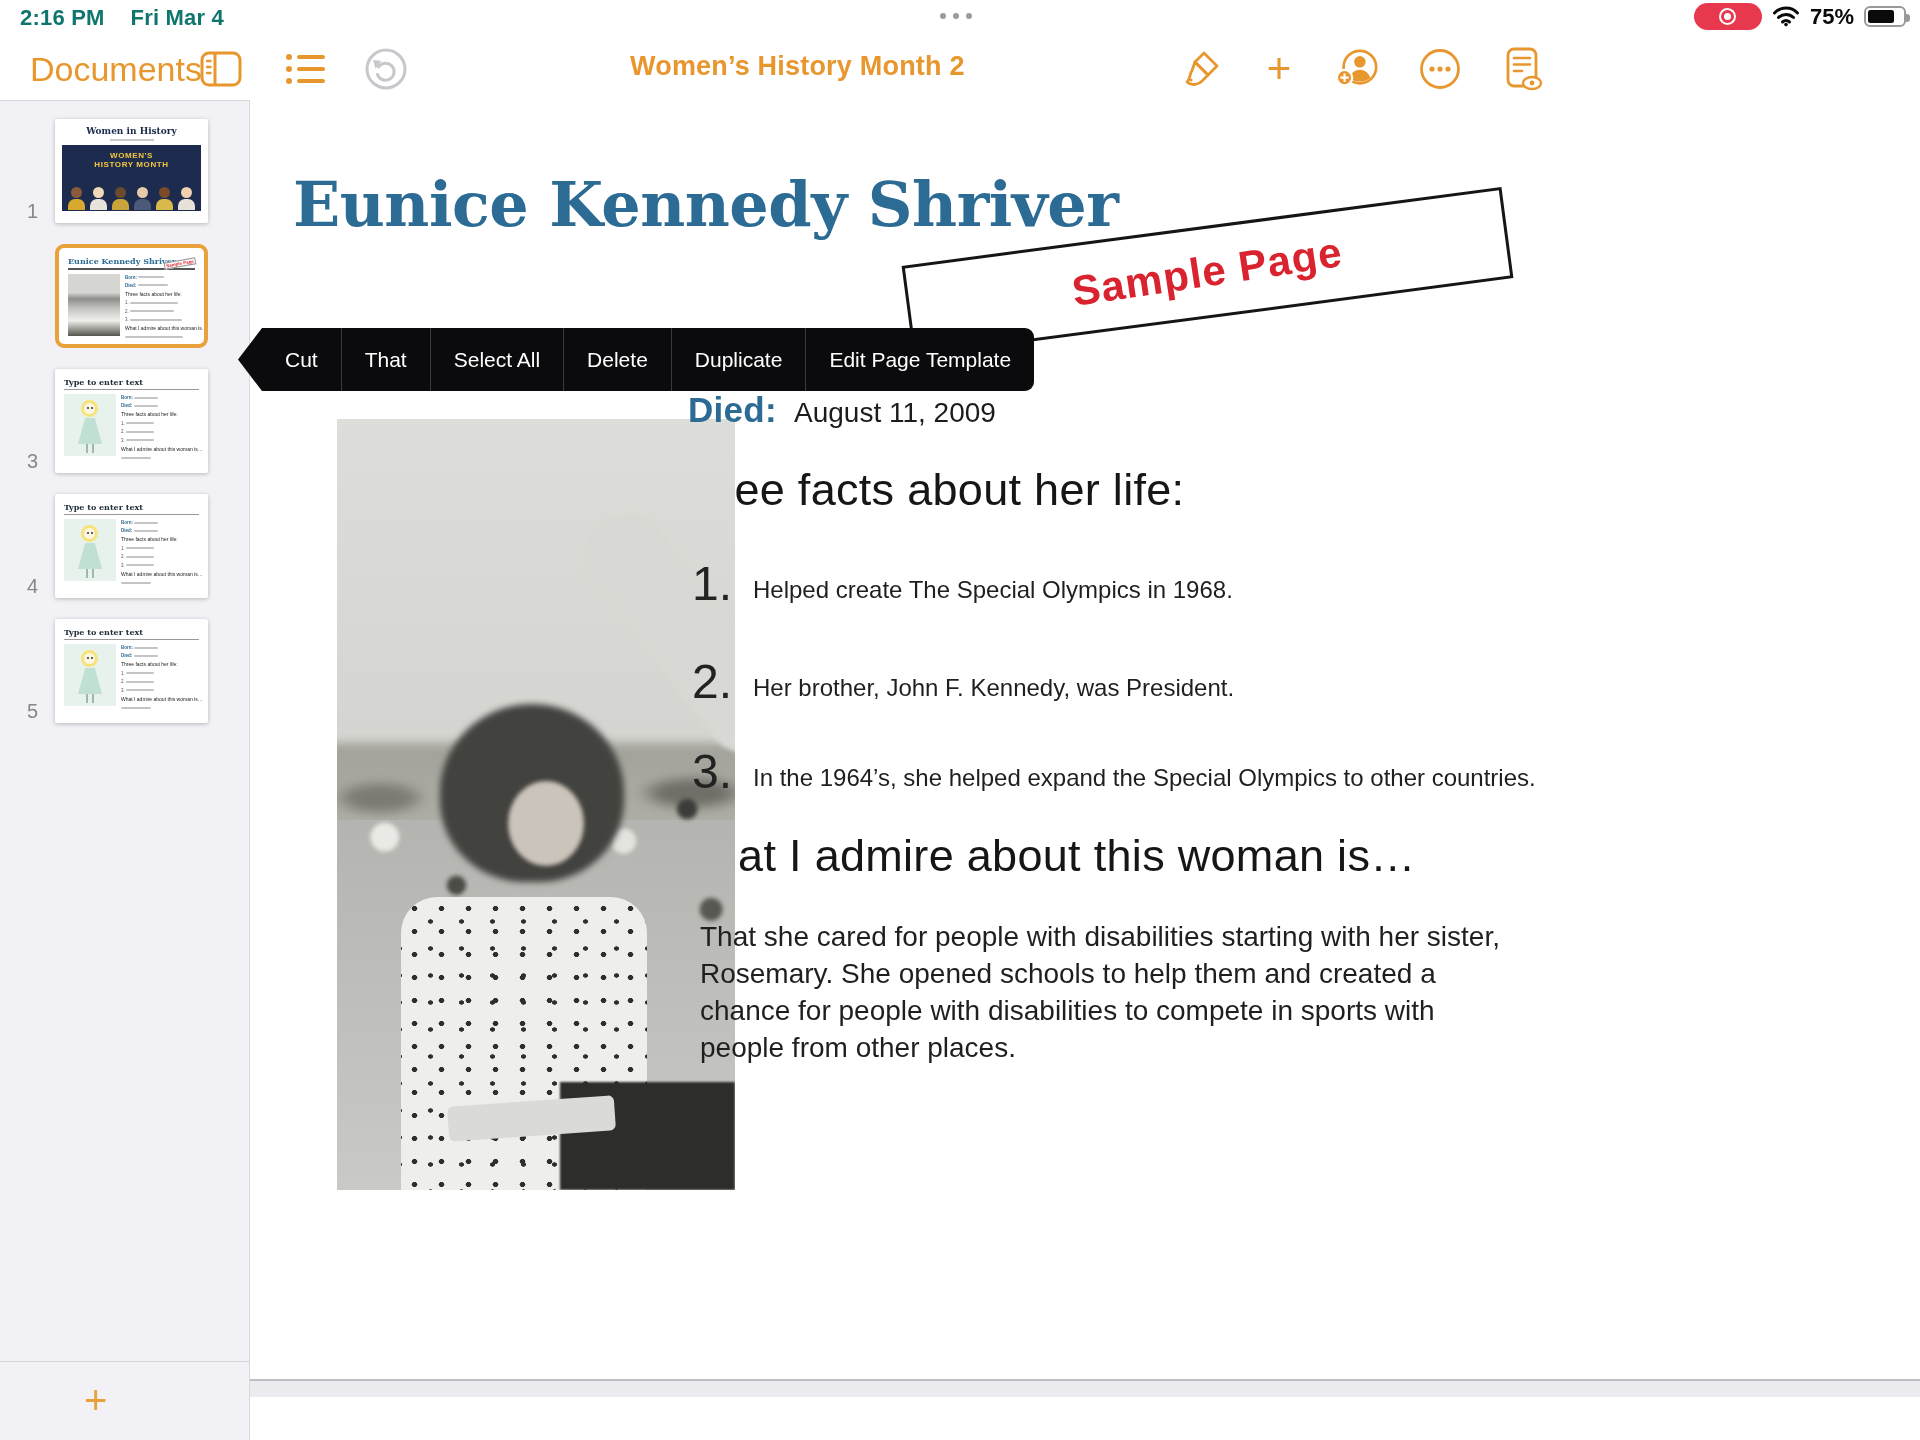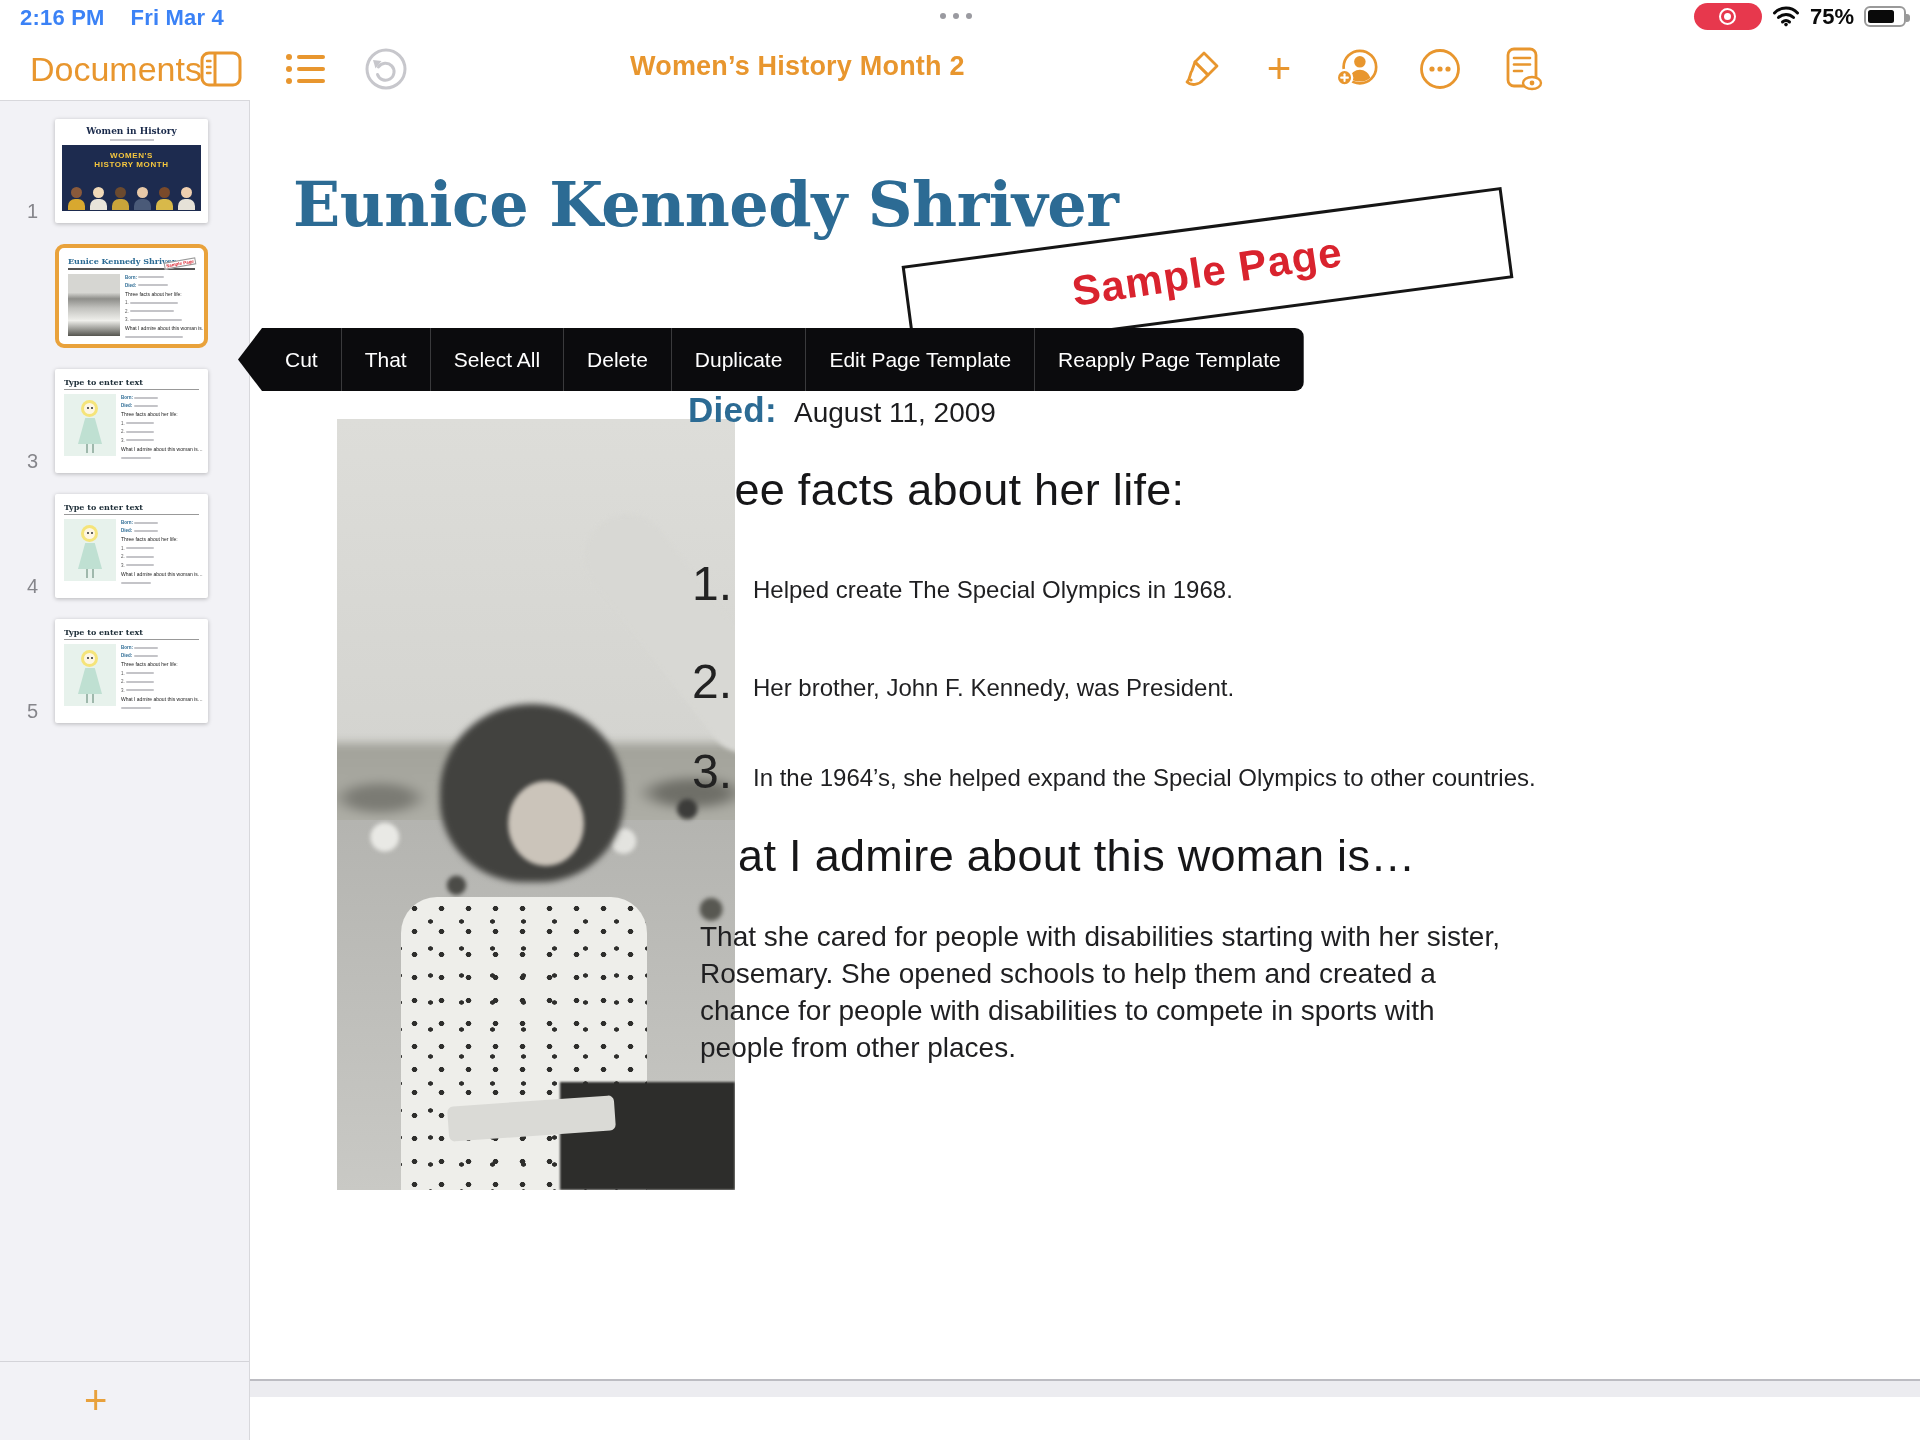--- a/index.html
+++ b/index.html
@@ -2,21 +2,21 @@
 <html><head>
 <meta charset="utf-8">
 <style>
   * { margin:0; padding:0; box-sizing:border-box; }
   html,body { width:1920px; height:1440px; overflow:hidden; background:#fff;
     font-family:"Liberation Sans", sans-serif; -webkit-font-smoothing:antialiased; }
   .app { position:relative; width:1920px; height:1440px; background:#fff; }
 
   
   .statusbar { position:absolute; left:0; top:0; right:0; height:36px; }
-  .sb-left { position:absolute; left:20px; top:5px; font-size:22px; font-weight:700; color:#3b82f6; letter-spacing:.2px; }
+  .sb-left { position:absolute; left:20px; top:5px; font-size:22px; font-weight:700; color:#0f766e; letter-spacing:.2px; }
   .sb-left .date { margin-left:26px; }
   .mt-dots { position:absolute; left:940px; top:13px; display:flex; gap:7px; }
   .mt-dots i { width:6px; height:6px; border-radius:50%; background:#9a9aa0; }
   .sb-right { position:absolute; right:14px; top:3px; display:flex; align-items:center; gap:10px; }
   .record-pill { width:68px; height:27px; border-radius:14px; background:#E7384D; display:flex; align-items:center; justify-content:center; }
   .record-pill .ring { width:17px; height:17px; border:2.5px solid #fff; border-radius:50%; display:flex; align-items:center; justify-content:center; }
   .record-pill .dot { width:7px; height:7px; border-radius:50%; background:#fff; }
   .wifi svg { display:block; }
   .batt-pct { font-size:22px; font-weight:700; color:#0a0a0a; }
   .battery { position:relative; width:42px; height:21px; border:2px solid rgba(0,0,0,.4); border-radius:6px; padding:2px; }
@@ -452,16 +452,15 @@
     <div>people from other places.</div>
   </div>
 
   <div class="context-menu">
     <div class="cm-item">Cut</div>
     <div class="cm-item">That</div>
     <div class="cm-item">Select All</div>
     <div class="cm-item">Delete</div>
     <div class="cm-item">Duplicate</div>
     <div class="cm-item">Edit Page Template</div>
-    <div class="cm-item">Reapply Page Template</div>
   </div>
 
 </div>
 
 </body></html>

